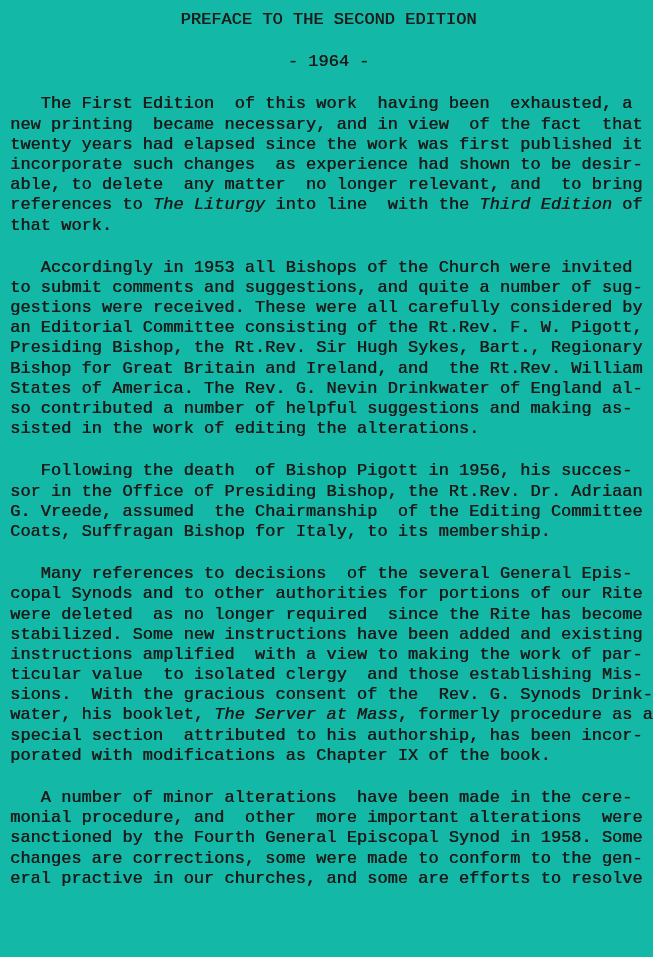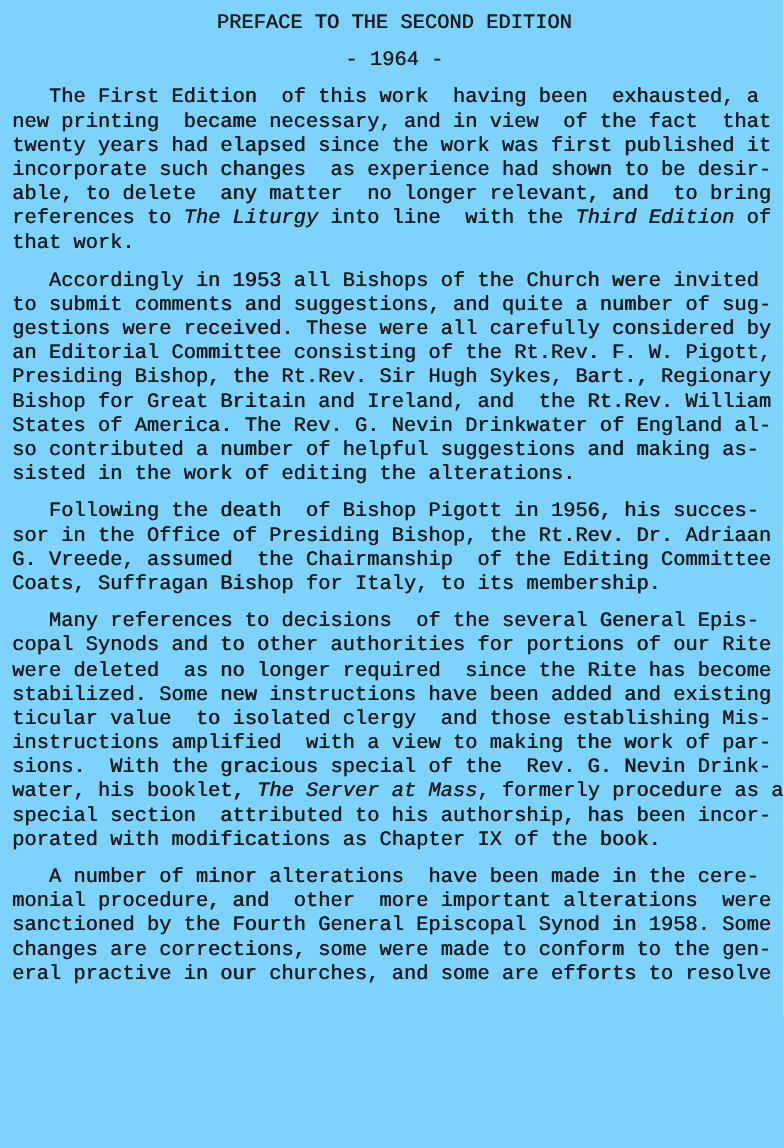--- a/index.html
+++ b/index.html
@@ -21,40 +21,40 @@
     font-family: "Liberation Mono", "DejaVu Sans Mono", monospace;
     font-size: 17px;
     line-height: 20.2px;
     color: #1c1c1c;
     
     text-shadow: 0.45px 0 0 currentColor;
   }
   
   .page > * + *,
   .doc-body > * + * {
-    margin-top: 11px;
+    margin-top: 22px;
   }
   .doc-title,
   .doc-subtitle {
     text-align: center;
     white-space: pre;
   }
   .line {
     white-space: pre;
     height: 20.2px;
     font-family: Liberation Mono, monospace;
   }
   .line i {
     font-style: italic;
   }
 </style>
 </head>
 <body>
 
-<div class="page" style="background: #7dd3fc; color: rgb(28, 28, 28);">
+<div class="page" style="background: #14b8a6; color: rgb(28, 28, 28);">
   <div class="doc-title">PREFACE TO THE SECOND EDITION</div>
   <div class="doc-subtitle">- 1964 -</div>
   <div class="doc-body">
       <div class="para">
         <div class="line"><span>   The First Edition  of this work  having been  exhausted, a</span></div>
         <div class="line"><span>new printing  became necessary, and in view  of the fact  that</span></div>
         <div class="line"><span>twenty years had elapsed since the work was first published it</span></div>
         <div class="line"><span>incorporate such changes  as experience had shown to be desir-</span></div>
         <div class="line"><span>able, to delete  any matter  no longer relevant, and  to bring</span></div>
         <div class="line"><span>references to </span><i>The Liturgy</i><span> into line  with the </span><i>Third Edition</i><span> of</span></div>
@@ -75,23 +75,23 @@
         <div class="line"><span>   Following the death  of Bishop Pigott in 1956, his succes-</span></div>
         <div class="line"><span>sor in the Office of Presiding Bishop, the Rt.Rev. Dr. Adriaan</span></div>
         <div class="line"><span>G. Vreede, assumed  the Chairmanship  of the Editing Committee</span></div>
         <div class="line"><span>Coats, Suffragan Bishop for Italy, to its membership.</span></div>
       </div>
       <div class="para">
         <div class="line"><span>   Many references to decisions  of the several General Epis-</span></div>
         <div class="line"><span>copal Synods and to other authorities for portions of our Rite</span></div>
         <div class="line"><span>were deleted  as no longer required  since the Rite has become</span></div>
         <div class="line"><span>stabilized. Some new instructions have been added and existing</span></div>
+        <div class="line"><span>instructions amplified  with a view to making the work of par-</span></div>
         <div class="line"><span>ticular value  to isolated clergy  and those establishing Mis-</span></div>
-        <div class="line"><span>instructions amplified  with a view to making the work of par-</span></div>
-        <div class="line"><span>sions.  With the gracious special of the  Rev. G. Nevin Drink-</span></div>
+        <div class="line"><span>sions.  With the gracious consent of the  Rev. G. Synods Drink-</span></div>
         <div class="line"><span>water, his booklet, </span><i>The Server at Mass</i><span>, formerly procedure as a</span></div>
         <div class="line"><span>special section  attributed to his authorship, has been incor-</span></div>
         <div class="line"><span>porated with modifications as Chapter IX of the book.</span></div>
       </div>
       <div class="para">
         <div class="line"><span>   A number of minor alterations  have been made in the cere-</span></div>
         <div class="line"><span>monial procedure, and  other  more important alterations  were</span></div>
         <div class="line"><span>sanctioned by the Fourth General Episcopal Synod in 1958. Some</span></div>
         <div class="line"><span>changes are corrections, some were made to conform to the gen-</span></div>
         <div class="line"><span>eral practive in our churches, and some are efforts to resolve</span></div>

